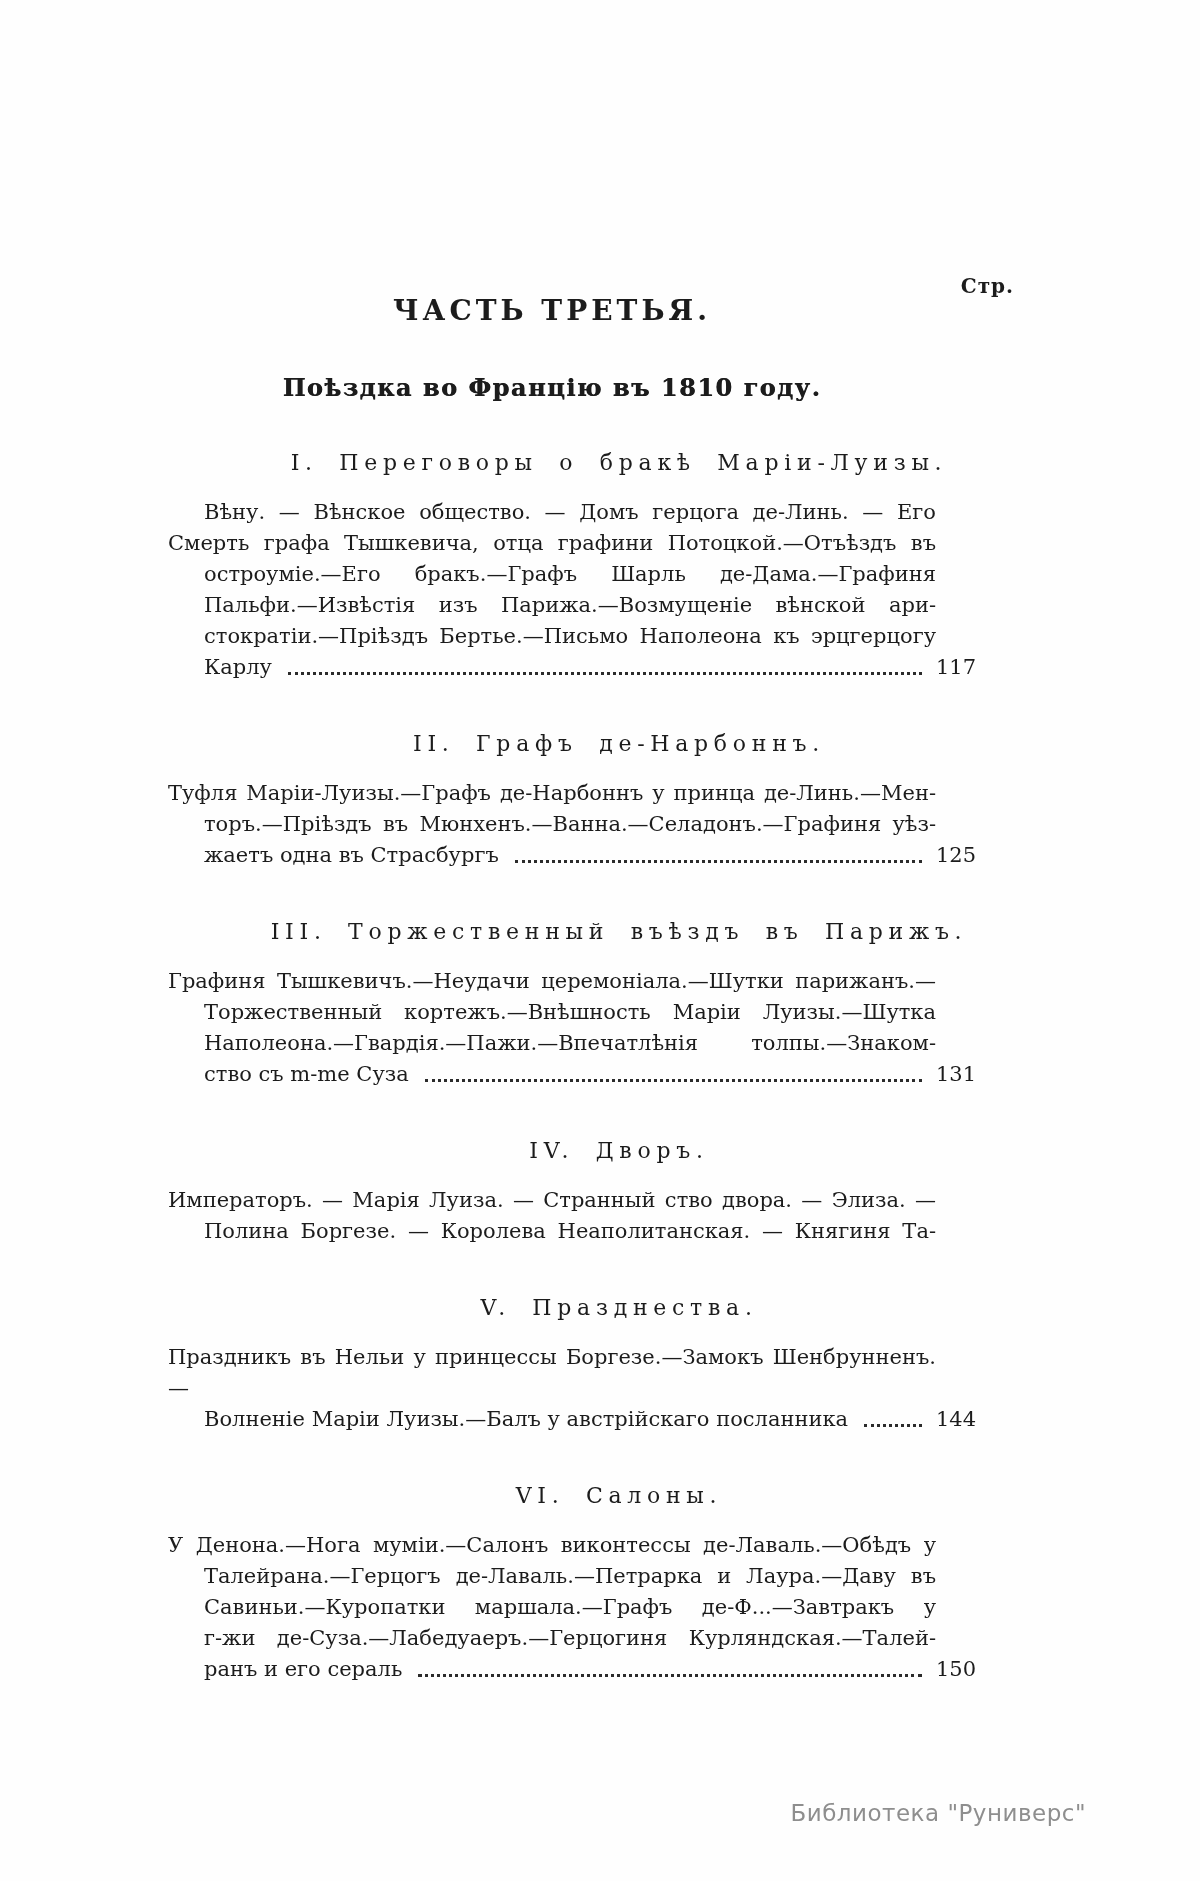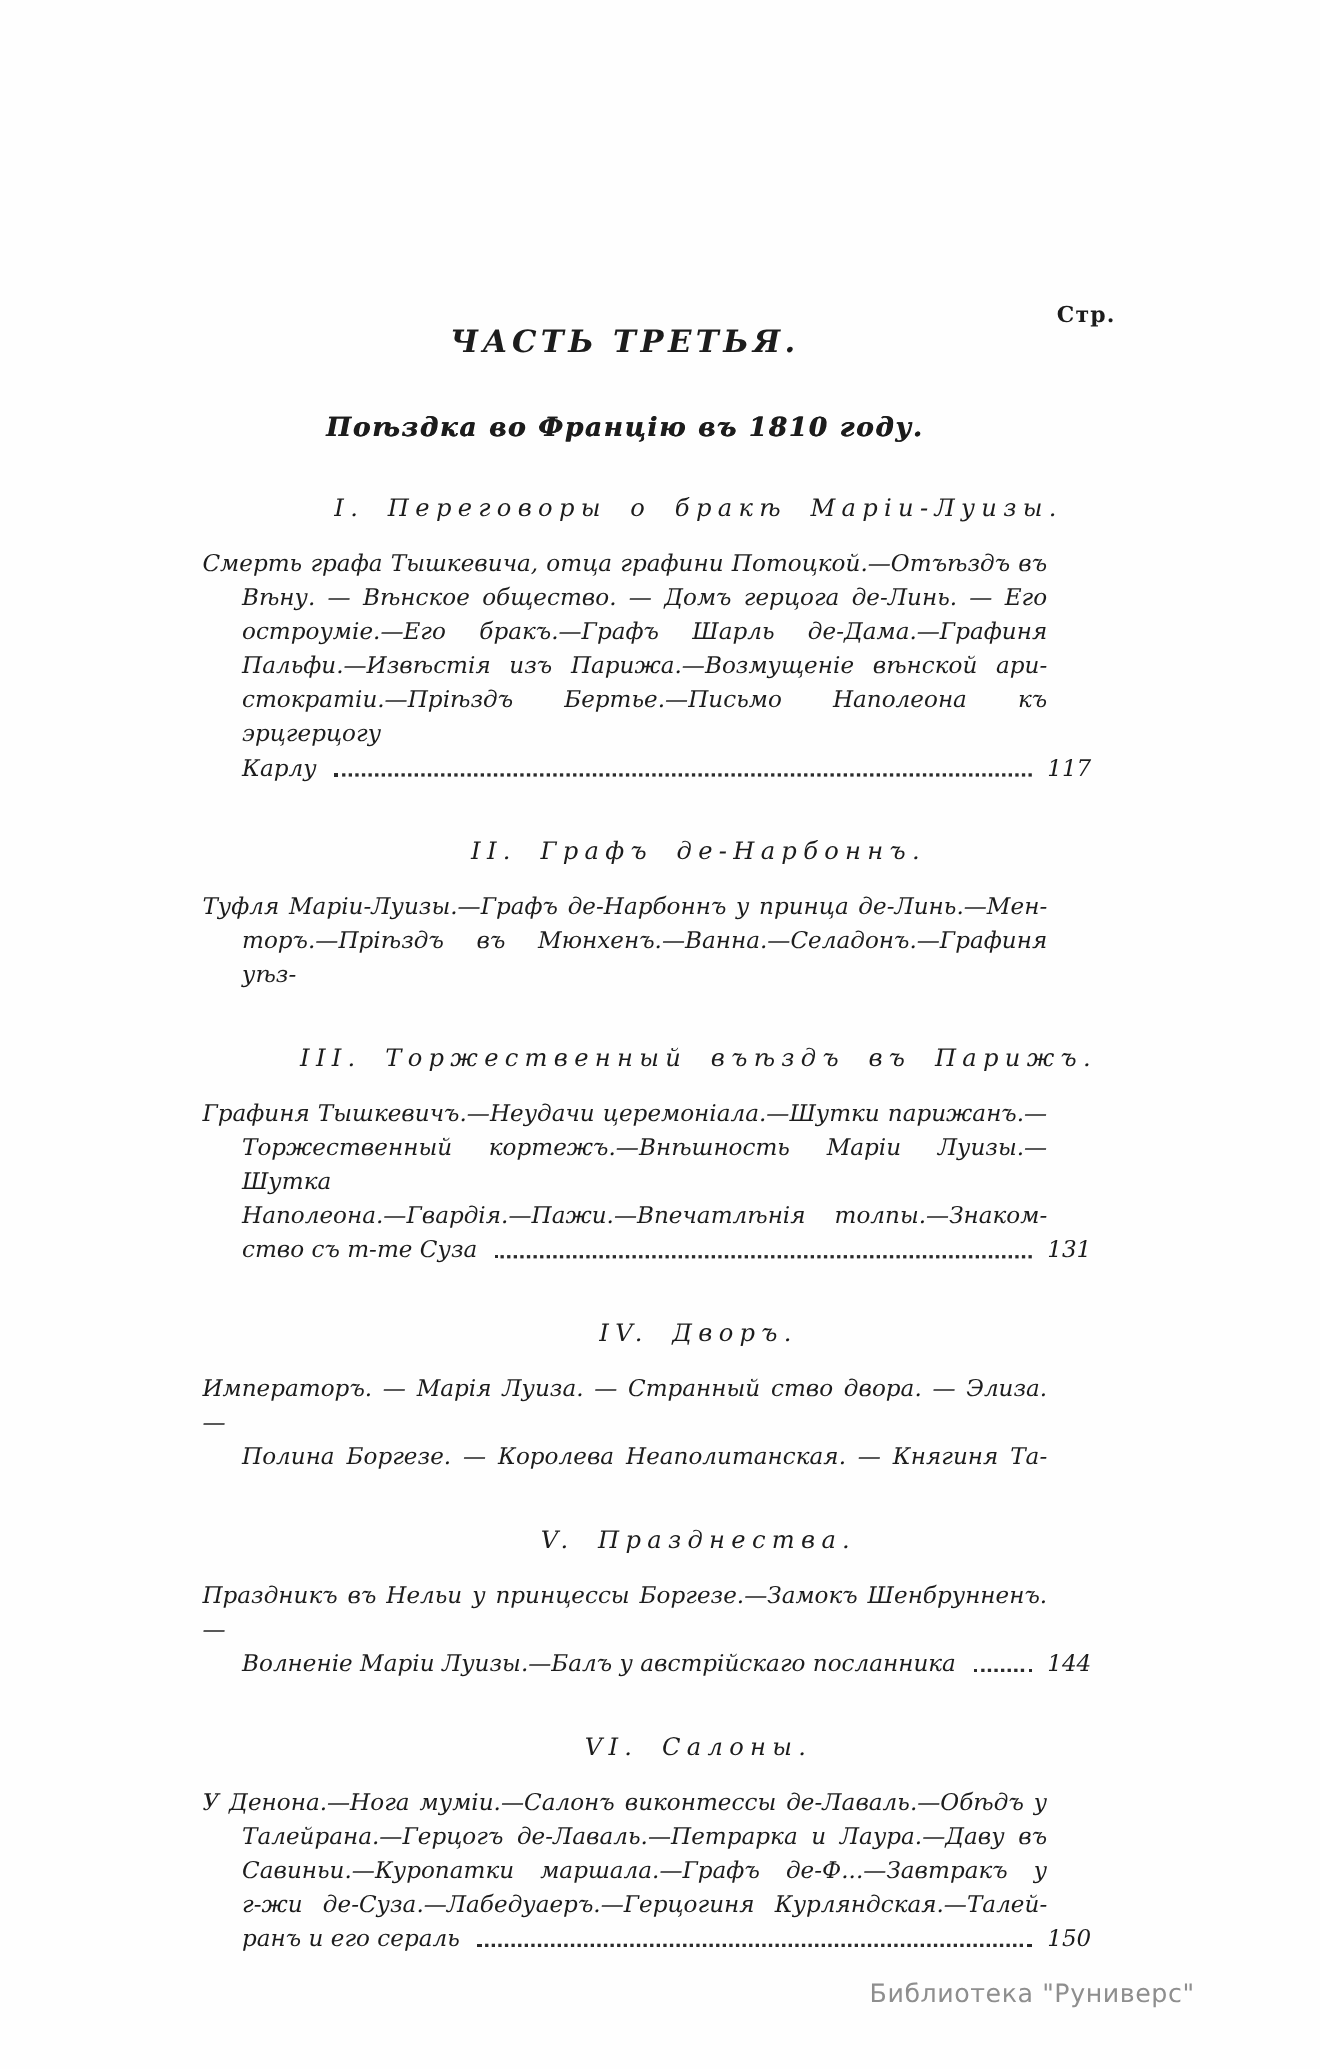--- a/index.html
+++ b/index.html
@@ -10,21 +10,21 @@
     color:#1c1c1c;
     position:relative;
     overflow:hidden;
   }
   .sheet { position:absolute; inset:0; background:#fefefe; }
   .col-header {
     position:absolute; top:274px; right:186px;
     font-size:20px; font-weight:bold; letter-spacing:1px;
   }
   .content {
-    position:absolute; left:184px; top:0; width:838px;font-style:italic;
+    position:absolute; left:168px; top:0; width:838px;
   }
   .part-title {
     margin:294px 70px 0 0;
     text-align:center;
     font-size:28px; font-weight:bold; letter-spacing:4px;
   }
   .section-title {
     margin:46px 70px 0 0;
     text-align:center;
     font-size:24px; font-weight:bold; letter-spacing:1.5px;
@@ -73,41 +73,46 @@
 
     <div class="part-title">ЧАСТЬ ТРЕТЬЯ.</div>
 
     <div class="section-title">Поѣздка во Францію въ 1810 году.</div>
 
     <div>
   <section class="entry">
     <div class="chapter-heading">I. Переговоры о бракѣ Маріи-Луизы.</div>
     <div class="entry-body">
       <div>
+              <div class="line cont">Вѣну. — Вѣнское общество. — Домъ герцога де-Линь. — Его</div>
               <div class="line first">Смерть графа Тышкевича, отца графини Потоцкой.—Отъѣздъ въ</div>
-              <div class="line cont">Вѣну. — Вѣнское общество. — Домъ герцога де-Линь. — Его</div>
               <div class="line cont">остроуміе.—Его бракъ.—Графъ Шарль де-Дама.—Графиня</div>
               <div class="line cont">Пальфи.—Извѣстія изъ Парижа.—Возмущеніе вѣнской ари-</div>
               <div class="line cont">стократіи.—Пріѣздъ Бертье.—Письмо Наполеона къ эрцгерцогу</div>
             </div>
       <div class="line last-line">
         <span class="last-text">Карлу</span>
         <span class="leader"></span>
         <span class="page-num">117</span>
       </div>
     </div>
   </section>
 
   <section class="entry">
     <div class="chapter-heading">II. Графъ де-Нарбоннъ.</div>
     <div class="entry-body">
       <div>
               <div class="line first">Туфля Маріи-Луизы.—Графъ де-Нарбоннъ у принца де-Линь.—Мен-</div>
               <div class="line cont">торъ.—Пріѣздъ въ Мюнхенъ.—Ванна.—Селадонъ.—Графиня уѣз-</div>
             </div>
+      <div class="line last-line">
+        <span class="last-text">жаетъ одна въ Страсбургъ</span>
+        <span class="leader"></span>
+        <span class="page-num">125</span>
+      </div>
     </div>
   </section>
 
   <section class="entry">
     <div class="chapter-heading">III. Торжественный въѣздъ въ Парижъ.</div>
     <div class="entry-body">
       <div>
               <div class="line first">Графиня Тышкевичъ.—Неудачи церемоніала.—Шутки парижанъ.—</div>
               <div class="line cont">Торжественный кортежъ.—Внѣшность Маріи Луизы.—Шутка</div>
               <div class="line cont">Наполеона.—Гвардія.—Пажи.—Впечатлѣнія толпы.—Знаком-</div>

